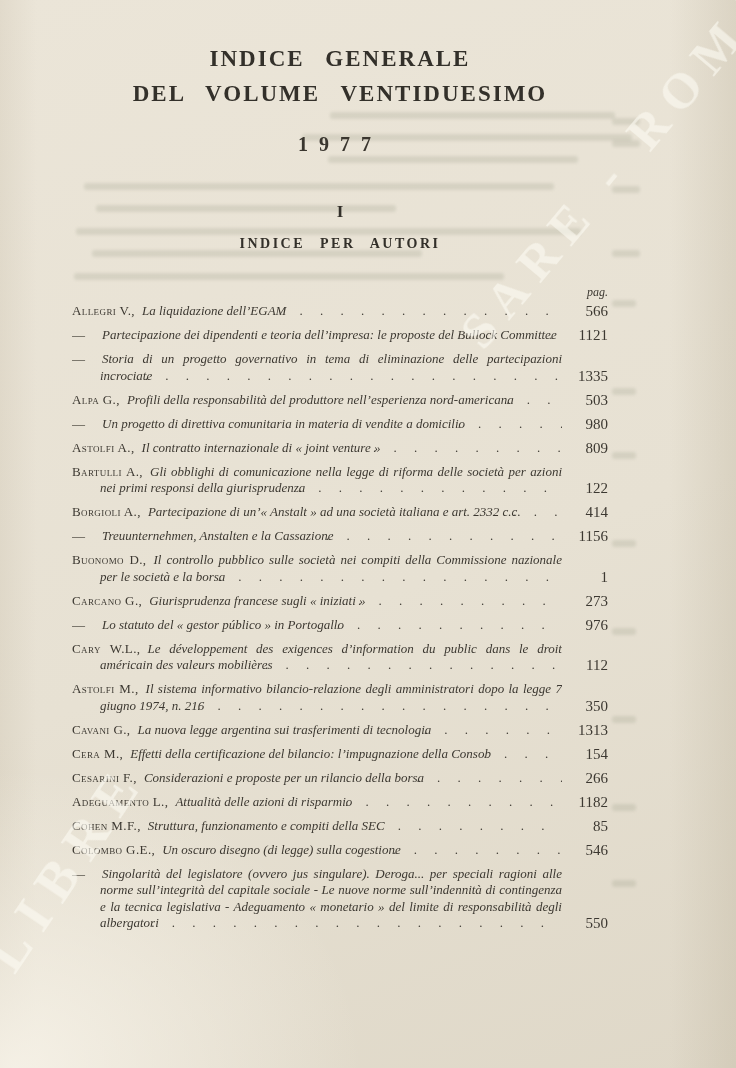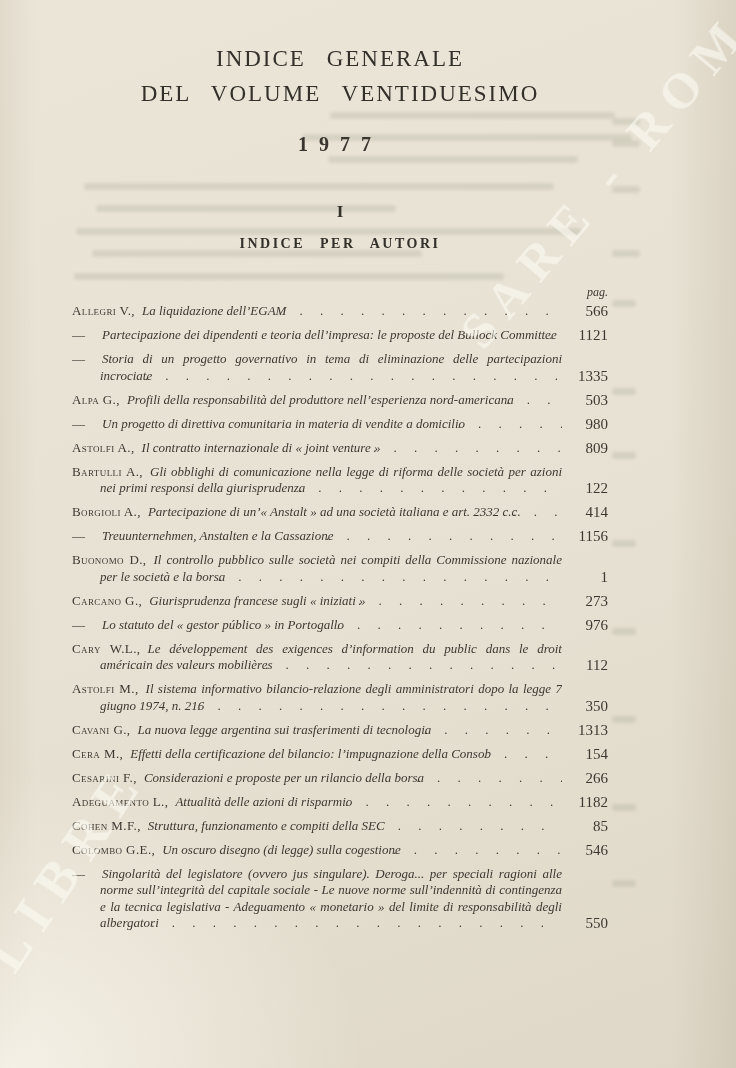--- a/index.html
+++ b/index.html
@@ -17,21 +17,21 @@
   }
   
   .ghost-layer{position:absolute;inset:0;z-index:1;pointer-events:none;}
   .ghost-layer div{
     position:absolute;height:7px;border-radius:3px;
     background:rgba(116,122,102,0.16);
     filter:blur(1.6px);
   }
   
   .content{position:absolute;left:72px;top:46px;width:536px;z-index:2;}
-  .t1,.t2{margin:0;text-align:center;font-size:23px;font-weight:normal;
+  .t1,.t2{margin:0;text-align:center;font-size:23px;font-weight:bold;
           letter-spacing:2px;word-spacing:13px;color:#33302a;}
   .t2{margin-top:9px;text-align:center;}
   .year{margin-top:26px;text-align:center;font-size:20px;font-weight:bold;
         letter-spacing:11px;color:#3a362f;}
   .numeral{margin-top:46px;text-align:center;font-size:17px;font-weight:bold;color:#33302a;}
   .section-title{margin:14px 0 0;text-align:center;font-size:14px;font-weight:bold;
                  letter-spacing:2.5px;word-spacing:9px;color:#33302a;}
   .pag-head{margin-top:33px;text-align:right;font-style:italic;font-size:12px;color:#3c3831;}
   .entries{margin-top:3px;font-size:13px;line-height:16.5px;}
   .entry{position:relative;margin-bottom:7.5px;}

